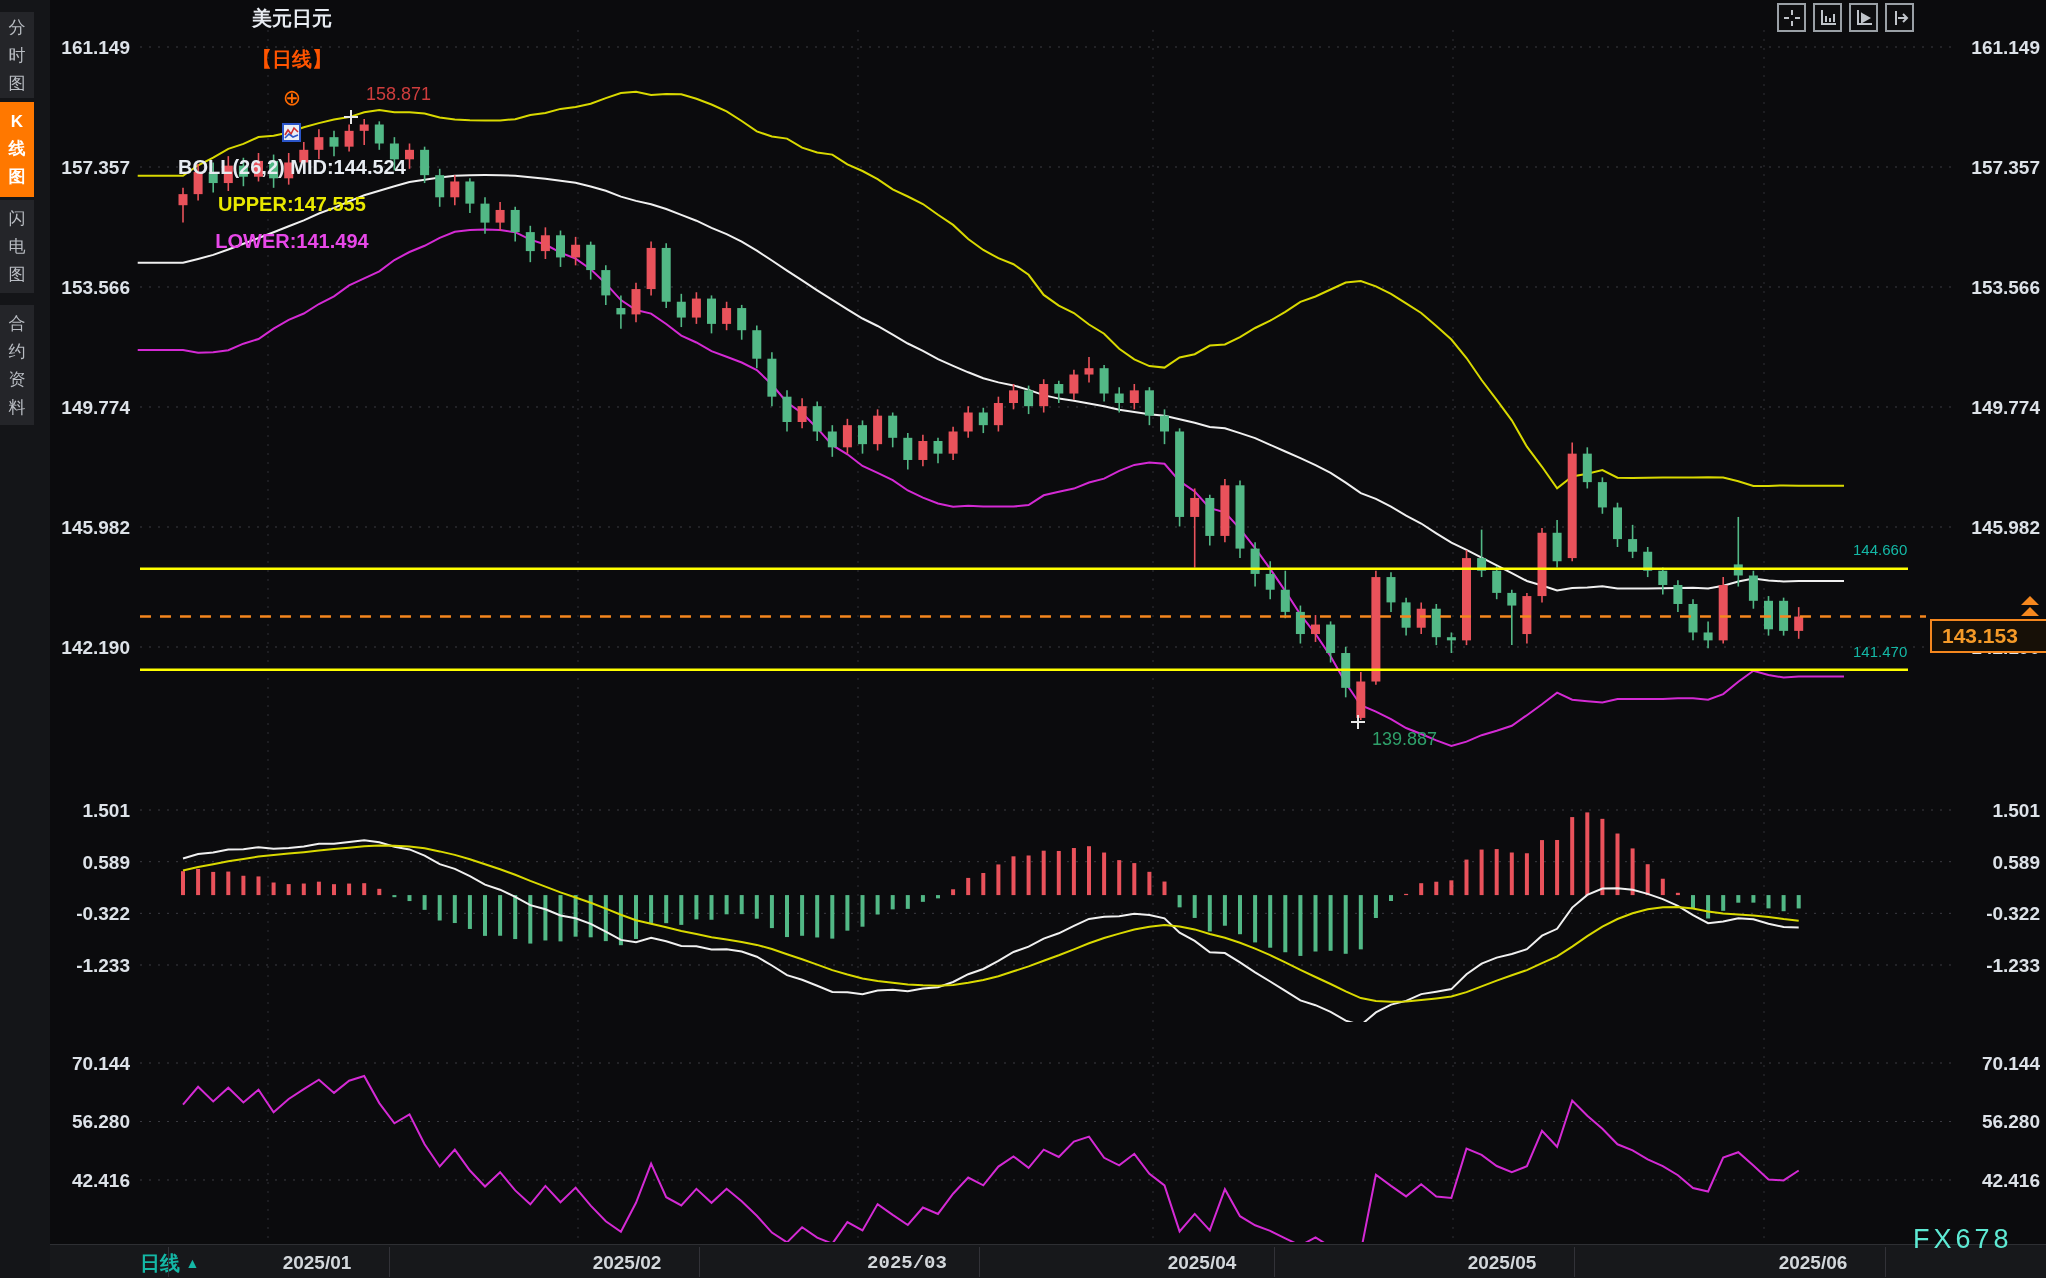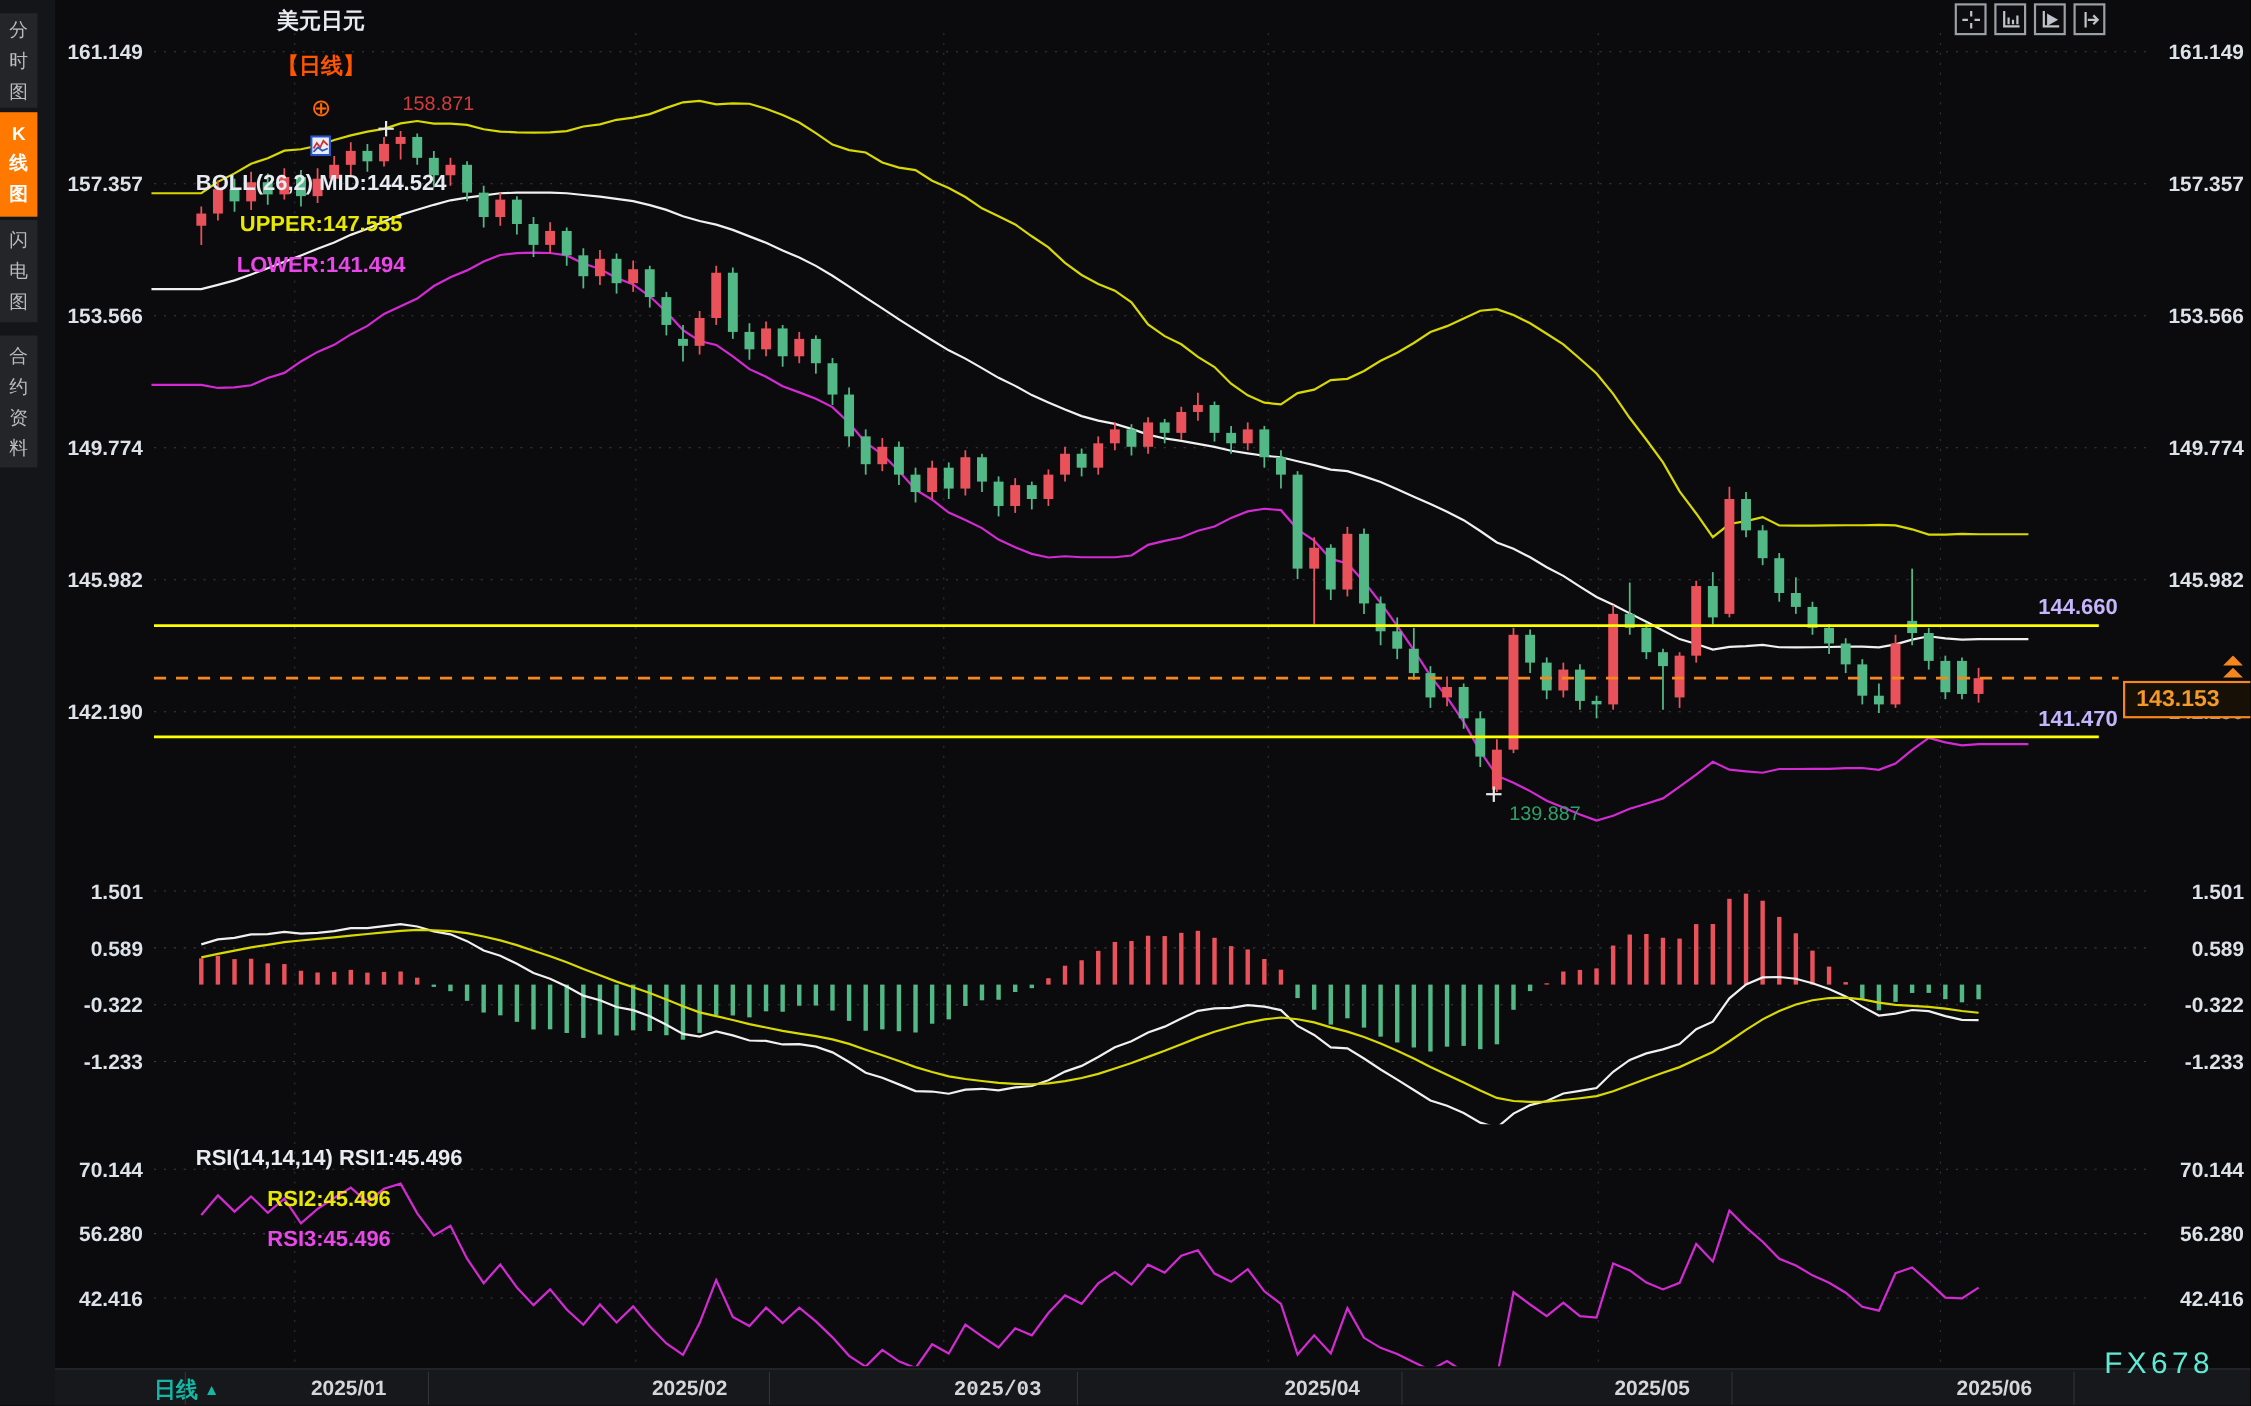--- a/index.html
+++ b/index.html
@@ -14,21 +14,21 @@
   
   .pane-header{position:absolute;z-index:3;display:flex;align-items:center;gap:14px;
                font-size:20px;font-weight:bold;white-space:nowrap;flex-direction:column;}
   .hw{color:#e8ecf2;} .hy{color:#e8e800;} .hm{color:#e848e8;} .ho{color:#ff5400;}
   .plus-icon{color:#ff6a00;font-size:22px;font-weight:normal;line-height:1;cursor:pointer;}
   
   #toolbar{position:absolute;top:3px;left:1777px;display:flex;gap:7px;z-index:5;}
   .tool-btn{width:25px;height:25px;border:2px solid #9aa0a6;background:#0d0d0f;display:flex;
             align-items:center;justify-content:center;cursor:pointer;}
   
-  .lvl-label{position:absolute;z-index:3;color:#c4b5fd;font-size:20px;font-weight:bold;}
+  .lvl-label{position:absolute;z-index:3;color:#14b8a6;font-size:15px;font-weight:normal;}
   #price-tag{position:absolute;z-index:5;width:110px;height:30px;border:2px solid #f5871e;background:#171007;
              color:#f59a28;font-size:21px;font-weight:bold;display:flex;align-items:center;padding-left:10px;}
   #tag-arrows{position:absolute;z-index:5;}
   
   .ann{position:absolute;z-index:3;font-size:18px;font-weight:normal;}
   
   #bottom-bar{position:absolute;left:50px;right:0;top:1244px;height:34px;background:#17181b;
               border-top:1px solid #2e2f33;z-index:2;}
   #period-sel{position:absolute;left:90px;top:5px;color:#14b8a6;font-size:20px;font-weight:bold;cursor:pointer;}
   #period-sel .arr{font-size:14px;vertical-align:2px;}
@@ -487,25 +487,20 @@
         <polyline points="3,12 6,7 9,11 12,5 16,9" fill="none" stroke="#d03030" stroke-width="1.6"></polyline>
         <polyline points="3,15 7,11 11,14 16,12" fill="none" stroke="#2a55c8" stroke-width="1.6"></polyline>
       </svg>
     </span>
     <span class="hw">BOLL(26,2) MID:144.524</span>
     <span class="hy">UPPER:147.555</span>
     <span class="hm">LOWER:141.494</span>
   </div>
 
 
-  <div class="pane-header" style="left:178px;top:1042px;">
-    <span class="hw">RSI(14,14,14) RSI1:45.496</span>
-    <span class="hy">RSI2:45.496</span>
-    <span class="hm">RSI3:45.496</span>
-  </div>
 
   <div id="rsi-logo">✳</div>
 
   <div id="toolbar">
       <div class="tool-btn">
         <svg width="20" height="20" viewBox="0 0 20 20" stroke="#c0c4ca" stroke-width="2">
           <line x1="10" y1="2" x2="10" y2="7"></line>
           <line x1="10" y1="13" x2="10" y2="18"></line>
           <line x1="2" y1="10" x2="7" y2="10"></line>
           <line x1="13" y1="10" x2="18" y2="10"></line>

